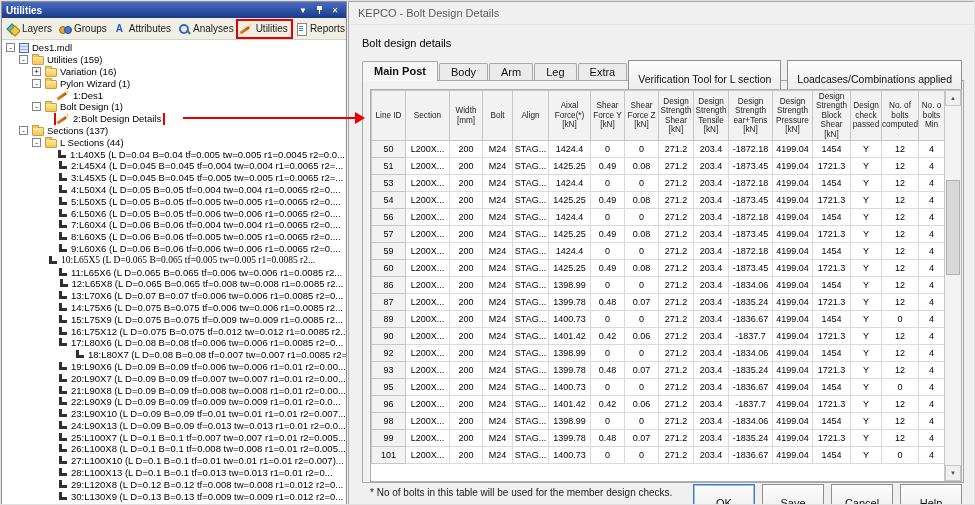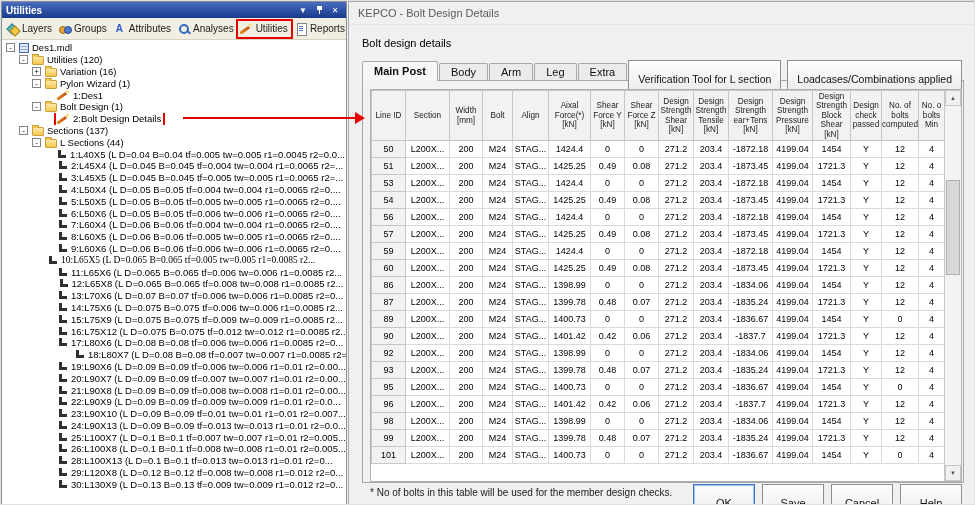--- a/index.html
+++ b/index.html
@@ -133,21 +133,21 @@
           <span class="expander">-</span>
           <span class="tlabelwrap">
             <span class="ticon icon-model"></span>
             <span class="tlabel">Des1.mdl</span>
           </span>
         </div>
         <div class="titem" style="padding-left: 17px;">
           <span class="expander">-</span>
           <span class="tlabelwrap">
             <span class="ticon icon-folder"></span>
-            <span class="tlabel">Utilities (120)</span>
+            <span class="tlabel">Utilities (159)</span>
           </span>
         </div>
         <div class="titem" style="padding-left: 30px;">
           <span class="expander">+</span>
           <span class="tlabelwrap">
             <span class="ticon icon-folder"></span>
             <span class="tlabel">Variation (16)</span>
           </span>
         </div>
         <div class="titem" style="padding-left: 30px;">
@@ -365,20 +365,27 @@
           <span class="tlabelwrap">
             <span class="ticon icon-lsection"></span>
             <span class="tlabel">25:L100X7 (L D=0.1 B=0.1 tf=0.007 tw=0.007 r1=0.01 r2=0.005...</span>
           </span>
         </div>
         <div class="titem" style="padding-left: 43px;">
           <span class="exspacer"></span>
           <span class="tlabelwrap">
             <span class="ticon icon-lsection"></span>
             <span class="tlabel">26:L100X8 (L D=0.1 B=0.1 tf=0.008 tw=0.008 r1=0.01 r2=0.005...</span>
+          </span>
+        </div>
+        <div class="titem" style="padding-left: 43px;">
+          <span class="exspacer"></span>
+          <span class="tlabelwrap">
+            <span class="ticon icon-lsection"></span>
+            <span class="tlabel">27:L100X10 (L D=0.1 B=0.1 tf=0.01 tw=0.01 r1=0.01 r2=0.007)...</span>
           </span>
         </div>
         <div class="titem" style="padding-left: 43px;">
           <span class="exspacer"></span>
           <span class="tlabelwrap">
             <span class="ticon icon-lsection"></span>
             <span class="tlabel">28:L100X13 (L D=0.1 B=0.1 tf=0.013 tw=0.013 r1=0.01 r2=0...</span>
           </span>
         </div>
         <div class="titem" style="padding-left: 43px;">

